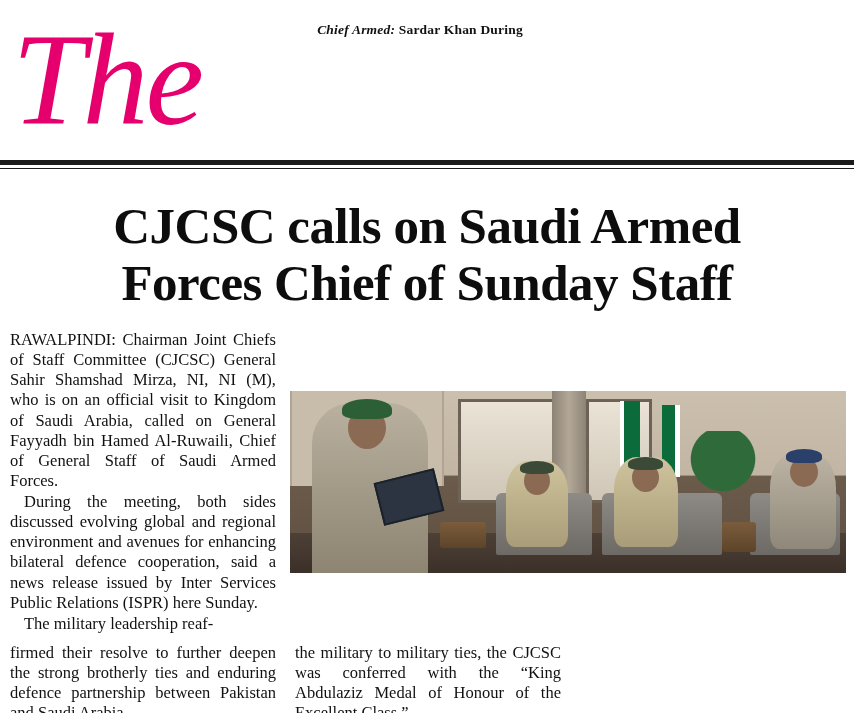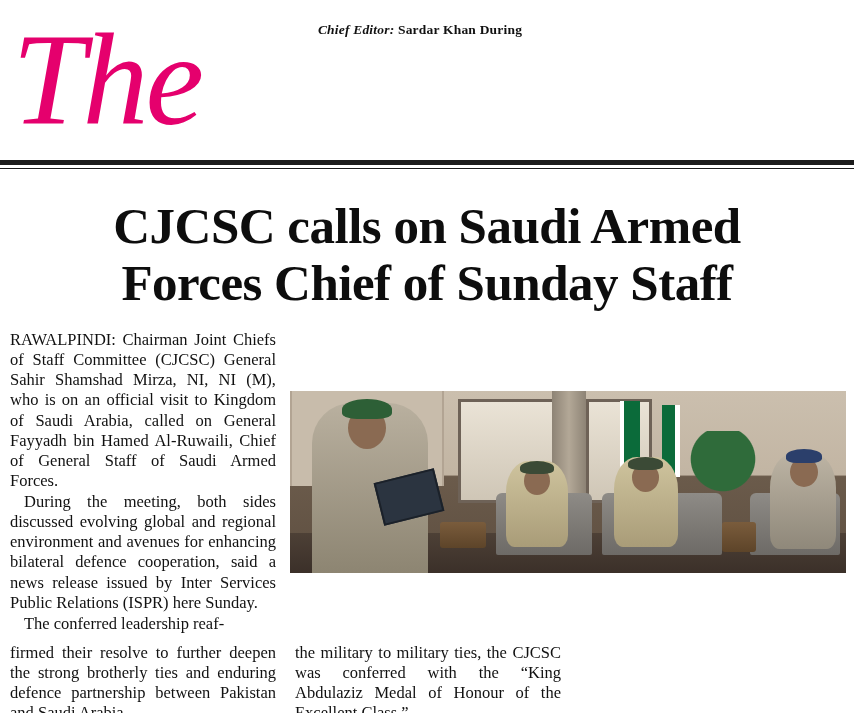--- a/index.html
+++ b/index.html
@@ -213,21 +213,21 @@
     width: 266px;
   }
 </style>
 </head>
 <body>
 
 <div class="page">
 
   <div class="masthead">
     <div class="chief-editor">
-      <span class="ce-label">Chief Editor:</span>
+      <span class="ce-label">Chief Armed:</span>
       <span>Sardar Khan During</span>
     </div>
     <div class="nameplate">
       <span class="the">The</span>
     </div>
     <div class="rule-thick"></div>
     <div class="rule-thin"></div>
   </div>
 
   <h1 class="headline">
@@ -235,21 +235,21 @@
     <span class="hl-line">Forces Chief of Sunday Staff</span>
   </h1>
 
   <div class="content">
 
     <div class="lead-row">
       <div class="lead-col-wrap">
         <div class="col narrow">
           <p class="first">RAWALPINDI: Chairman Joint Chiefs of Staff Committee (CJCSC) General Sahir Shamshad Mirza, NI, NI (M), who is on an official visit to Kingdom of Saudi Arabia, called on General Fayyadh bin Hamed Al-Ruwaili, Chief of General Staff of Saudi Armed Forces.</p>
           <p>During the meeting, both sides discussed evolving global and regional environment and avenues for enhancing bilateral defence cooperation, said a news release issued by Inter Services Public Relations (ISPR) here Sunday.</p>
-          <p>The conferred leadership reaf-</p>
+          <p>The military leadership reaf-</p>
         </div>
       </div>
 
       <div class="photo">
         <div class="ph-wall"></div>
         <div class="ph-wallpanel" style="left:0; width:150px;"></div>
         <div class="ph-window" style="left:168px; width:92px;"></div>
         <div class="ph-curtain" style="left:262px; width:34px;"></div>
         <div class="ph-window" style="left:296px; width:60px;"></div>
         <div class="ph-flag" style="left:330px; top:10px; width:20px; height:78px;"></div>

